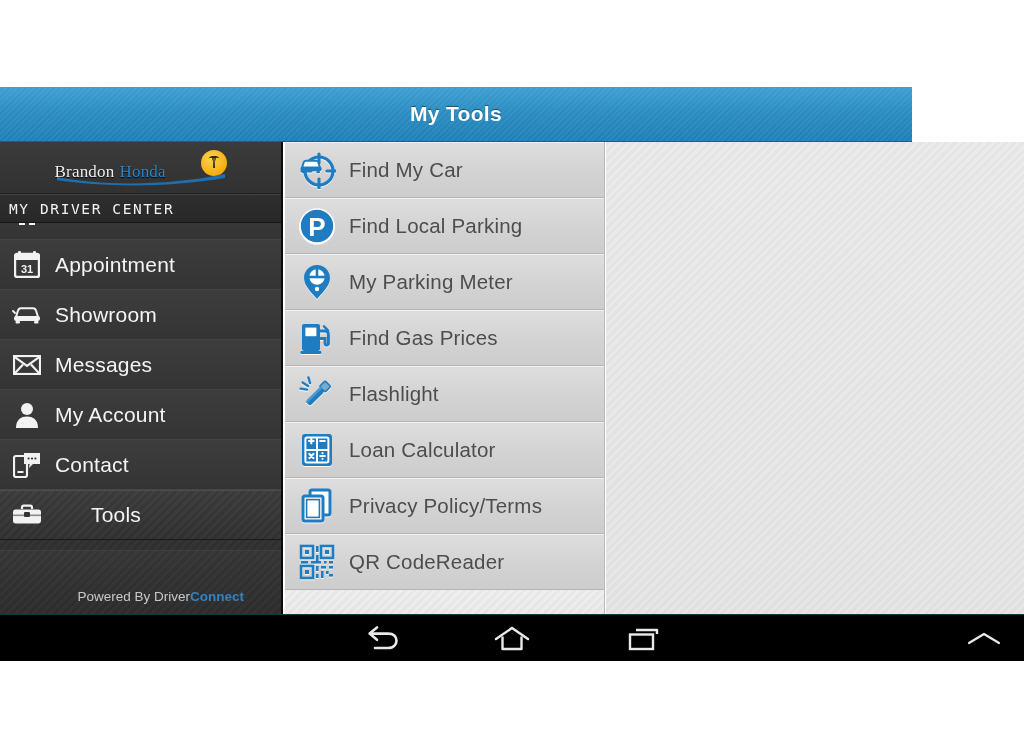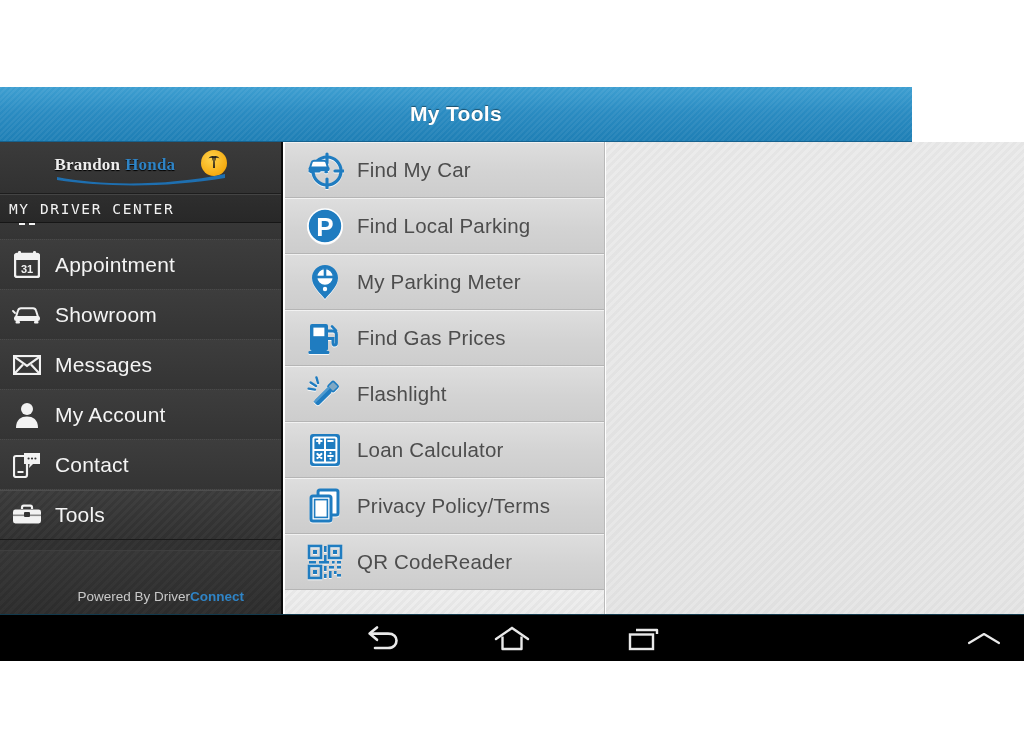--- a/index.html
+++ b/index.html
@@ -35,22 +35,22 @@
     border-right:2px solid #0b0b0b;
     display:flex; flex-direction:column;
   }
   .brand{
     height:52px; flex:0 0 52px; display:flex; align-items:center; justify-content:center;
     background:linear-gradient(180deg,#3b3b3b,#313131);
     border-bottom:1px solid #1d1d1d;
   }
   .logo{ position:relative; width:176px; height:40px; }
   .logo .words{
-    position:absolute; left:2px; top:7px; white-space:nowrap;
-    font-family:"Liberation Serif", serif; font-size:17px; font-weight:bold; letter-spacing:.2px;
+    position:absolute; left:2px; top:14px; white-space:nowrap;
+    font-family:"Liberation Serif", serif; font-size:17px; font-weight:normal; letter-spacing:.2px;
   }
   .logo .w1{ color:#efefef; text-shadow:0 1px 1px #000; }
   .logo .w2{ color:#2f84c6; text-shadow:0 1px 1px #000; margin-left:5px; }
   .logo .sun{
     position:absolute; right:2px; top:2px; width:26px; height:26px; border-radius:50%;
     background:radial-gradient(circle at 40% 35%, #ffd34d 0%, #f5ab10 70%, #e09a06 100%);
   }
   .logo .palm{
     position:absolute; right:4px; top:3px; width:22px; height:22px;
   }
@@ -72,21 +72,21 @@
 
   .navitem{
     position:relative; height:50px; display:flex; align-items:center;
     padding-left:8px; border-bottom:1px dotted #4a4a4a;
     background:linear-gradient(180deg,#3d3d3d 0%,#343434 100%);
   }
   .navitem.sel{
     background:
       repeating-linear-gradient(135deg, rgba(255,255,255,.03) 0 3px, rgba(0,0,0,0) 3px 6px),
       linear-gradient(180deg,#3a3a3a 0%,#303030 100%);
-    border-top:1px solid #4e4e4e; border-bottom:1px solid #1a1a1a;
+    border-top:1px solid #4e4e4e; border-bottom:1px solid #1a1a1a;gap:36px;
   }
   .navitem .ico{
     width:38px; height:34px; flex:0 0 38px; display:flex; align-items:center; justify-content:center;
   }
   .navitem .ico svg{ display:block; }
   .navitem .lbl{ color:#f4f4f4; font-size:21px; margin-left:9px; letter-spacing:.2px; }
 
   .poweredby{
     flex:0 0 auto; height:64px; display:flex; align-items:flex-end; justify-content:flex-end;
     padding:0 37px 10px 15px;
@@ -98,21 +98,21 @@
   .poweredby .p1{ color:#c9c9c9; font-size:13.5px; }
   .poweredby .p2{ color:#2f84c6; font-size:13.5px; font-weight:bold; }
 
   
   .toolscol{
     position:absolute; left:285px; top:0; width:320px; height:472px;
     background:#f2f2f2; overflow:hidden;
     border-right:1px solid #b9b9b9;
   }
   .toolrow{
-    position:relative; height:56px; display:flex; align-items:center; padding-left:18px;
+    position:relative; height:56px; display:flex; align-items:center; padding-left:10px;
     background:linear-gradient(180deg,#dedede 0%,#d3d3d3 55%,#cdcdcd 100%);
     border-bottom:1px solid #b5b5b5;
     box-shadow: inset 0 1px 0 rgba(255,255,255,.6);
   }
   .toolrow .ico{ width:44px; height:42px; flex:0 0 44px; display:flex; align-items:center; justify-content:center; }
   .toolrow .ico svg{ display:block; filter:drop-shadow(0 1px 0 rgba(255,255,255,.85)); }
   .toolrow .lbl{ color:#4d4d4d; font-size:20.5px; margin-left:10px; letter-spacing:.2px; }
   .tools-tail{
     height:40px;
     background:

